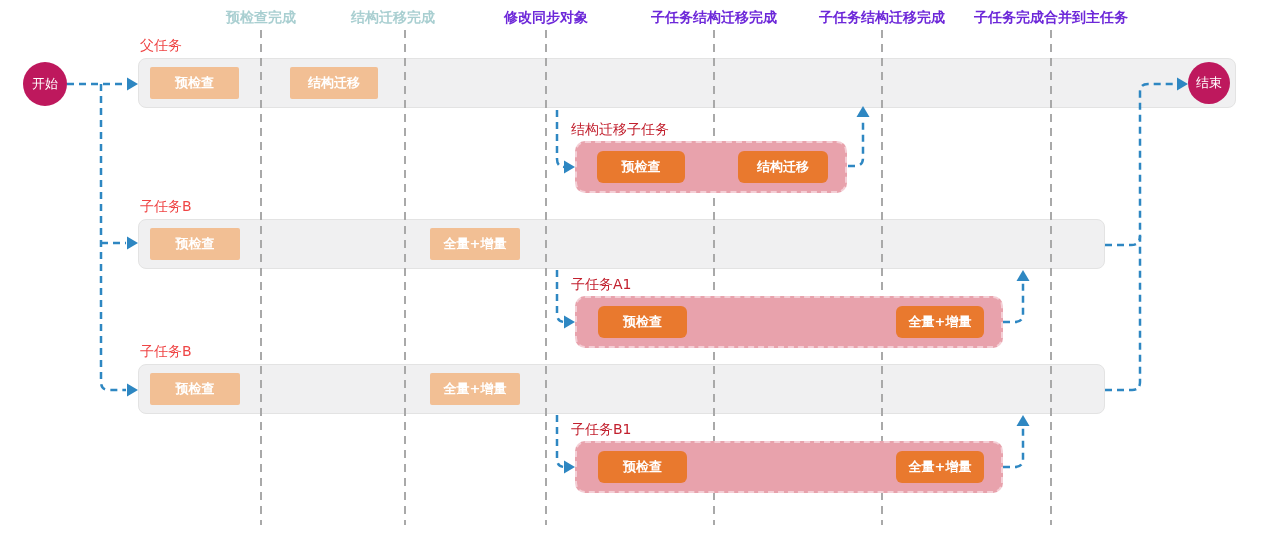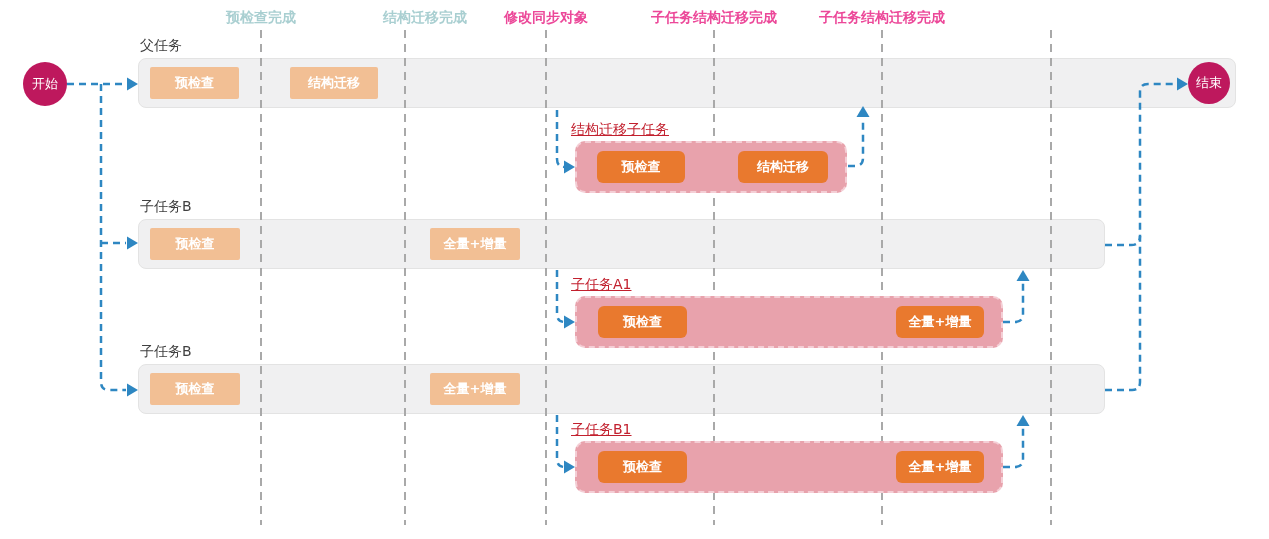--- a/index.html
+++ b/index.html
@@ -17,36 +17,36 @@
   .ms {
     position: absolute;
     top: 9px;
     transform: translateX(-50%);
     font-size: 14px;
     font-weight: bold;
     white-space: nowrap;
     z-index: 6;
   }
   .ms-phase { color: #a9cfd1; }
-  .ms-event { color: #ec4899; }
+  .ms-event { color: #6d28d9; }
 
   
   .lane {
     position: absolute;
     height: 50px;
     background: #f0f0f1;
     border: 1px solid #e3e3e3;
     border-radius: 8px;
     box-sizing: border-box;
     z-index: 1;
   }
   .lane-label {
     position: absolute;
     font-size: 14px;
-    color: #404040;
+    color: #ef4444;
     white-space: nowrap;
     z-index: 3;
     text-align: right;
   }
 
   
   .badge {
     position: absolute;
     height: 32px;
     line-height: 32px;
@@ -69,21 +69,20 @@
     border-radius: 10px;
     box-sizing: border-box;
     z-index: 3;
   }
   .block-label {
     position: absolute;
     font-size: 14px;
     color: #c2202e;
     white-space: nowrap;
     z-index: 3;
-    text-decoration: underline;
   }
 
   
   .btn {
     position: absolute;
     height: 32px;
     line-height: 32px;
     text-align: center;
     background: #e9792e;
     color: #ffffff;
@@ -109,24 +108,25 @@
 
   #svg-columns { z-index: 2; }
   #svg-connectors { z-index: 5; }
 </style>
 </head>
 <body>
 
 <div id="canvas">
 
   <div class="ms ms-phase" style="left:261px">预检查完成</div>
-  <div class="ms ms-phase" style="left:425px">结构迁移完成</div>
+  <div class="ms ms-phase" style="left:393px">结构迁移完成</div>
   <div class="ms ms-event" style="left:546px">修改同步对象</div>
   <div class="ms ms-event" style="left:714px">子任务结构迁移完成</div>
   <div class="ms ms-event" style="left:882px">子任务结构迁移完成</div>
+  <div class="ms ms-event" style="left:1051px">子任务完成合并到主任务</div>
 
   <svg id="svg-columns" class="layer" width="1269" height="539">
     <g stroke="#a9a9a9" stroke-width="2" stroke-dasharray="8 6">
       <line x1="261" y1="30" x2="261" y2="525"></line>
       <line x1="405" y1="30" x2="405" y2="525"></line>
       <line x1="546" y1="30" x2="546" y2="525"></line>
       <line x1="714" y1="30" x2="714" y2="525"></line>
       <line x1="882" y1="30" x2="882" y2="525"></line>
       <line x1="1051" y1="30" x2="1051" y2="525"></line>
     </g>

